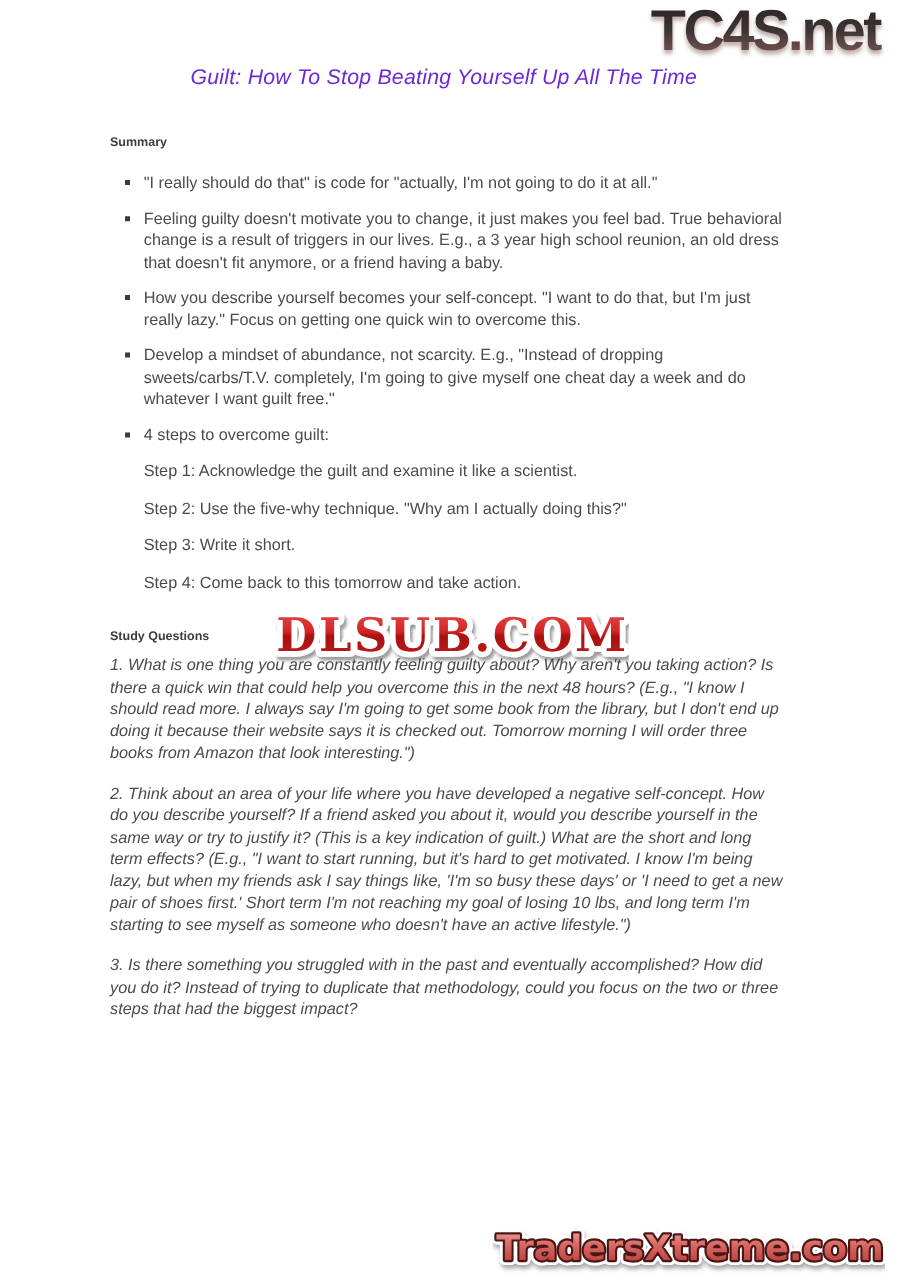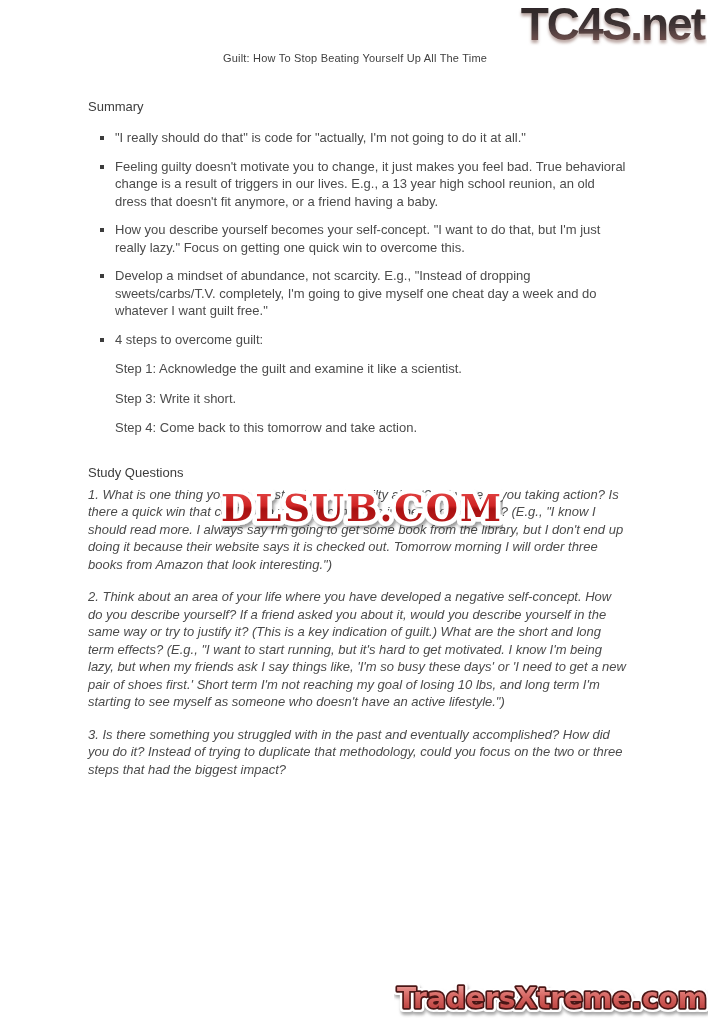--- a/index.html
+++ b/index.html
@@ -9,26 +9,26 @@
     background:#ffffff;
     font-family:"Liberation Sans",sans-serif;
     color:#4b4b4b;
     overflow:hidden;
   }
   
   .header-logo{position:absolute;top:1px;right:3px;width:222px;height:47px;}
   
   .doc-title{
     margin:52px 0 0;
-    font-size:11px;font-weight:400;letter-spacing:.2px;
-    text-align:center;color:#404040;
+    font-size:17px;font-weight:400;letter-spacing:.2px;
+    text-align:center;color:#6d28d9;font-style:italic;
   }
   
   .content{margin:0 82px 0 88px;font-size:13px;line-height:17.5px;}
-  .section-heading{font-size:13px;font-weight:400;color:#3c3c3c;margin:0;line-height:18px;}
+  .section-heading{font-size:10px;font-weight:700;color:#3c3c3c;margin:0;line-height:18px;}
   .summary-heading{margin-top:34px;}
   ul.bullets{list-style:square;margin:13px 0 0;padding:0 0 0 27px;}
   ul.bullets li{margin:0 0 11px;}
   ul.bullets li::marker{color:#3c3c3c;}
   .steps{margin:10px 0 0 27px;}
   .steps p{margin:12px 0 10px;}
   .sq-heading{margin-top:27px;}
   .questions{margin-top:4px;}
   .questions p{margin:0 0 15px;font-style:italic;}
   
@@ -58,33 +58,34 @@
   <h1 class="doc-title">Guilt: How To Stop Beating Yourself Up All The Time</h1>
 
   <div class="content">
 
     <h2 class="section-heading summary-heading">Summary</h2>
 
     <ul class="bullets">
 
         <li><span>"I really should do that" is code for "actually, I'm not going to do it at all."</span></li>
 
-        <li><span>Feeling guilty doesn't motivate you to change, it just makes you feel bad. True behavioral change is a result of triggers in our lives. E.g., a 13 year high school reunion, an old dress that doesn't fit anymore, or a friend having a baby.</span></li>
+        <li><span>Feeling guilty doesn't motivate you to change, it just makes you feel bad. True behavioral change is a result of triggers in our lives. E.g., a 3 year high school reunion, an old dress that doesn't fit anymore, or a friend having a baby.</span></li>
 
         <li><span>How you describe yourself becomes your self-concept. "I want to do that, but I'm just really lazy." Focus on getting one quick win to overcome this.</span></li>
 
         <li><span>Develop a mindset of abundance, not scarcity. E.g., "Instead of dropping sweets/carbs/T.V. completely, I'm going to give myself one cheat day a week and do whatever I want guilt free."</span></li>
 
         <li><span>4 steps to overcome guilt:</span></li>
       </ul>
 
     <div class="steps">
 
         <p><span>Step 1: Acknowledge the guilt and examine it like a scientist.</span></p>
 
+        <p><span>Step 2: Use the five-why technique. "Why am I actually doing this?"</span></p>
 
         <p><span>Step 3: Write it short.</span></p>
 
         <p><span>Step 4: Come back to this tomorrow and take action.</span></p>
       </div>
 
     <h2 class="section-heading sq-heading">Study Questions</h2>
 
     <div class="questions">
 

